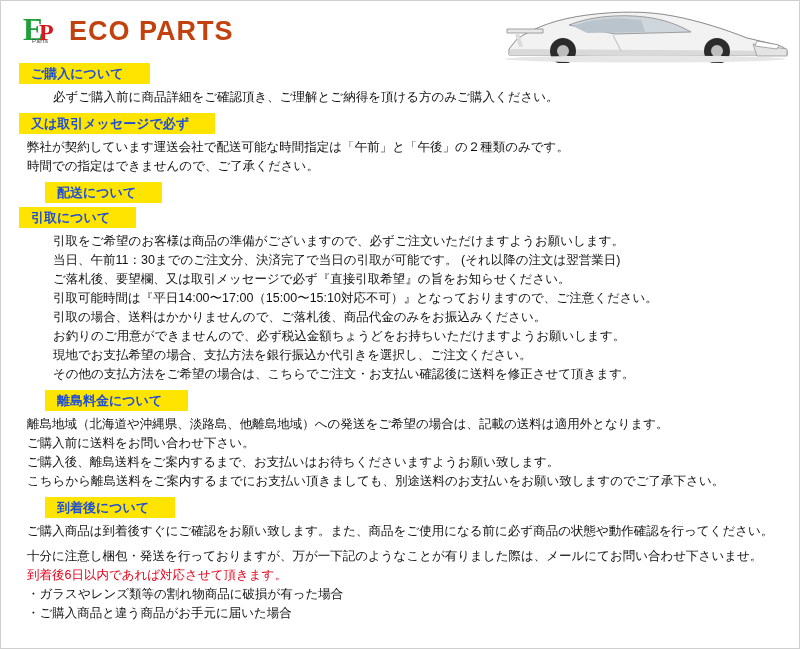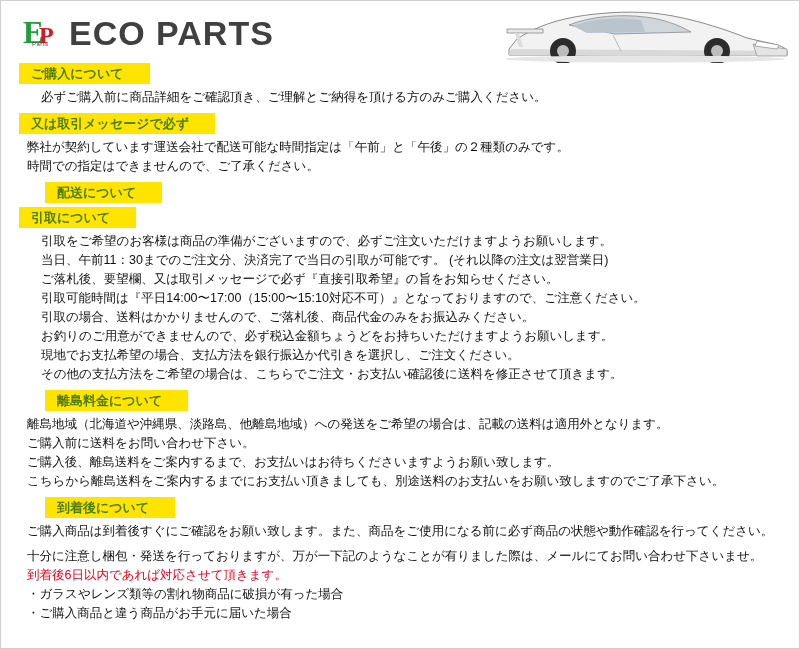--- a/index.html
+++ b/index.html
@@ -65,56 +65,56 @@
   }
   .logo-mark .sub {
     position: absolute;
     left: 9px;
     top: 24px;
     font-size: 6px;
     color: #444;
     letter-spacing: .5px;
   }
   .logo-text {
-    font-size: 34px;
-    font-weight: bold;
-    color: #404040;
+    font-size: 27px;
+    font-weight: bold;
+    color: #c2410c;
     letter-spacing: 1px;
   }
 
   
   .car {
     position: absolute;
     right: 4px;
     top: -2px;
     width: 300px;
     height: 66px;
   }
 
   
   .sec-head {
     display: inline-block;
     background: #ffe400;
-    color: #4d7c0f;
+    color: #1d4ed8;
     font-size: 13px;
     font-weight: bold;
     padding: 3px 26px 3px 12px;
     margin: 0 0 4px 18px;
     line-height: 15px;
   }
   .sec-head.indent {
     margin-left: 44px;
     text-align: right;
   }
   .sec-body {
     margin: 0 0 6px 0;
     padding: 0 18px 0 26px;
   }
   .sec-body.indent {
-    padding-left: 40px;
+    padding-left: 52px;
   }
   .line {
     font-size: 12.5px;
     line-height: 19px;
     color: #111;
     white-space: nowrap;
   }
   .line.red {
     color: #e2001a;
   }

